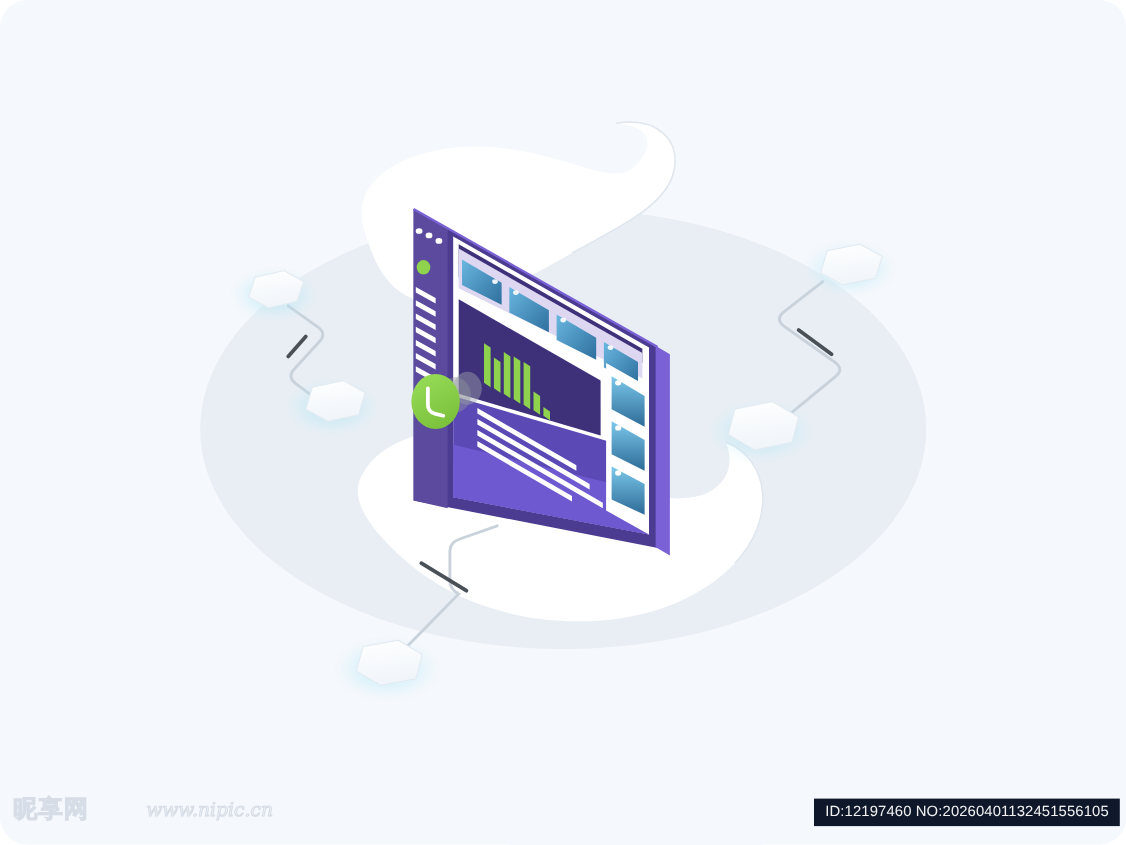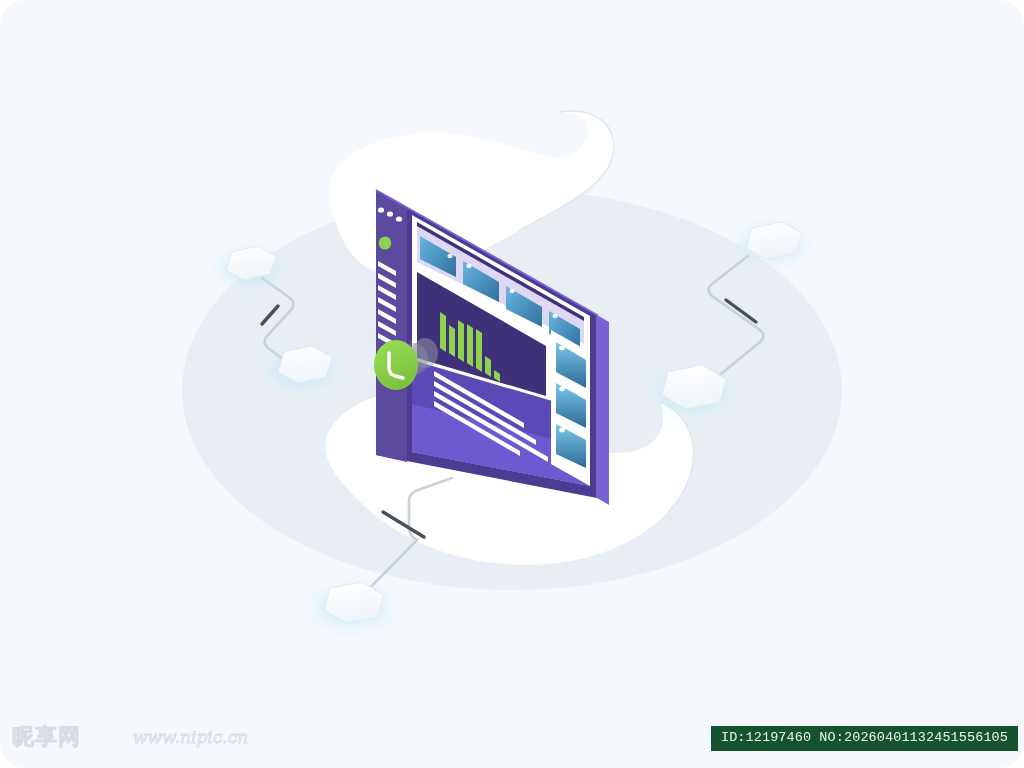--- a/index.html
+++ b/index.html
@@ -61,26 +61,26 @@
     color: transparent;
     -webkit-text-stroke: 1px #d6dde6;
     font-family: "DejaVu Serif", serif;
     font-style: italic;
     margin-left: 45px;
   }
   #wm-id {
     position: absolute;
     right: 6px;
     top: 12px;
-    background: #14532d;
+    background: #0f172a;
     color: #f2f2f2;
     font-size: 13.5px;
     line-height: 20px;
     padding: 2px 10px 3px 10px;
-    font-family: Liberation Mono, monospace;
+    font-family: Liberation Sans, sans-serif;
     letter-spacing: 0.1px;
   }
 </style>
 </head>
 <body>
 
 <div id="stage">
 
   <svg id="art" viewBox="0 0 1024 768">
     <defs>

